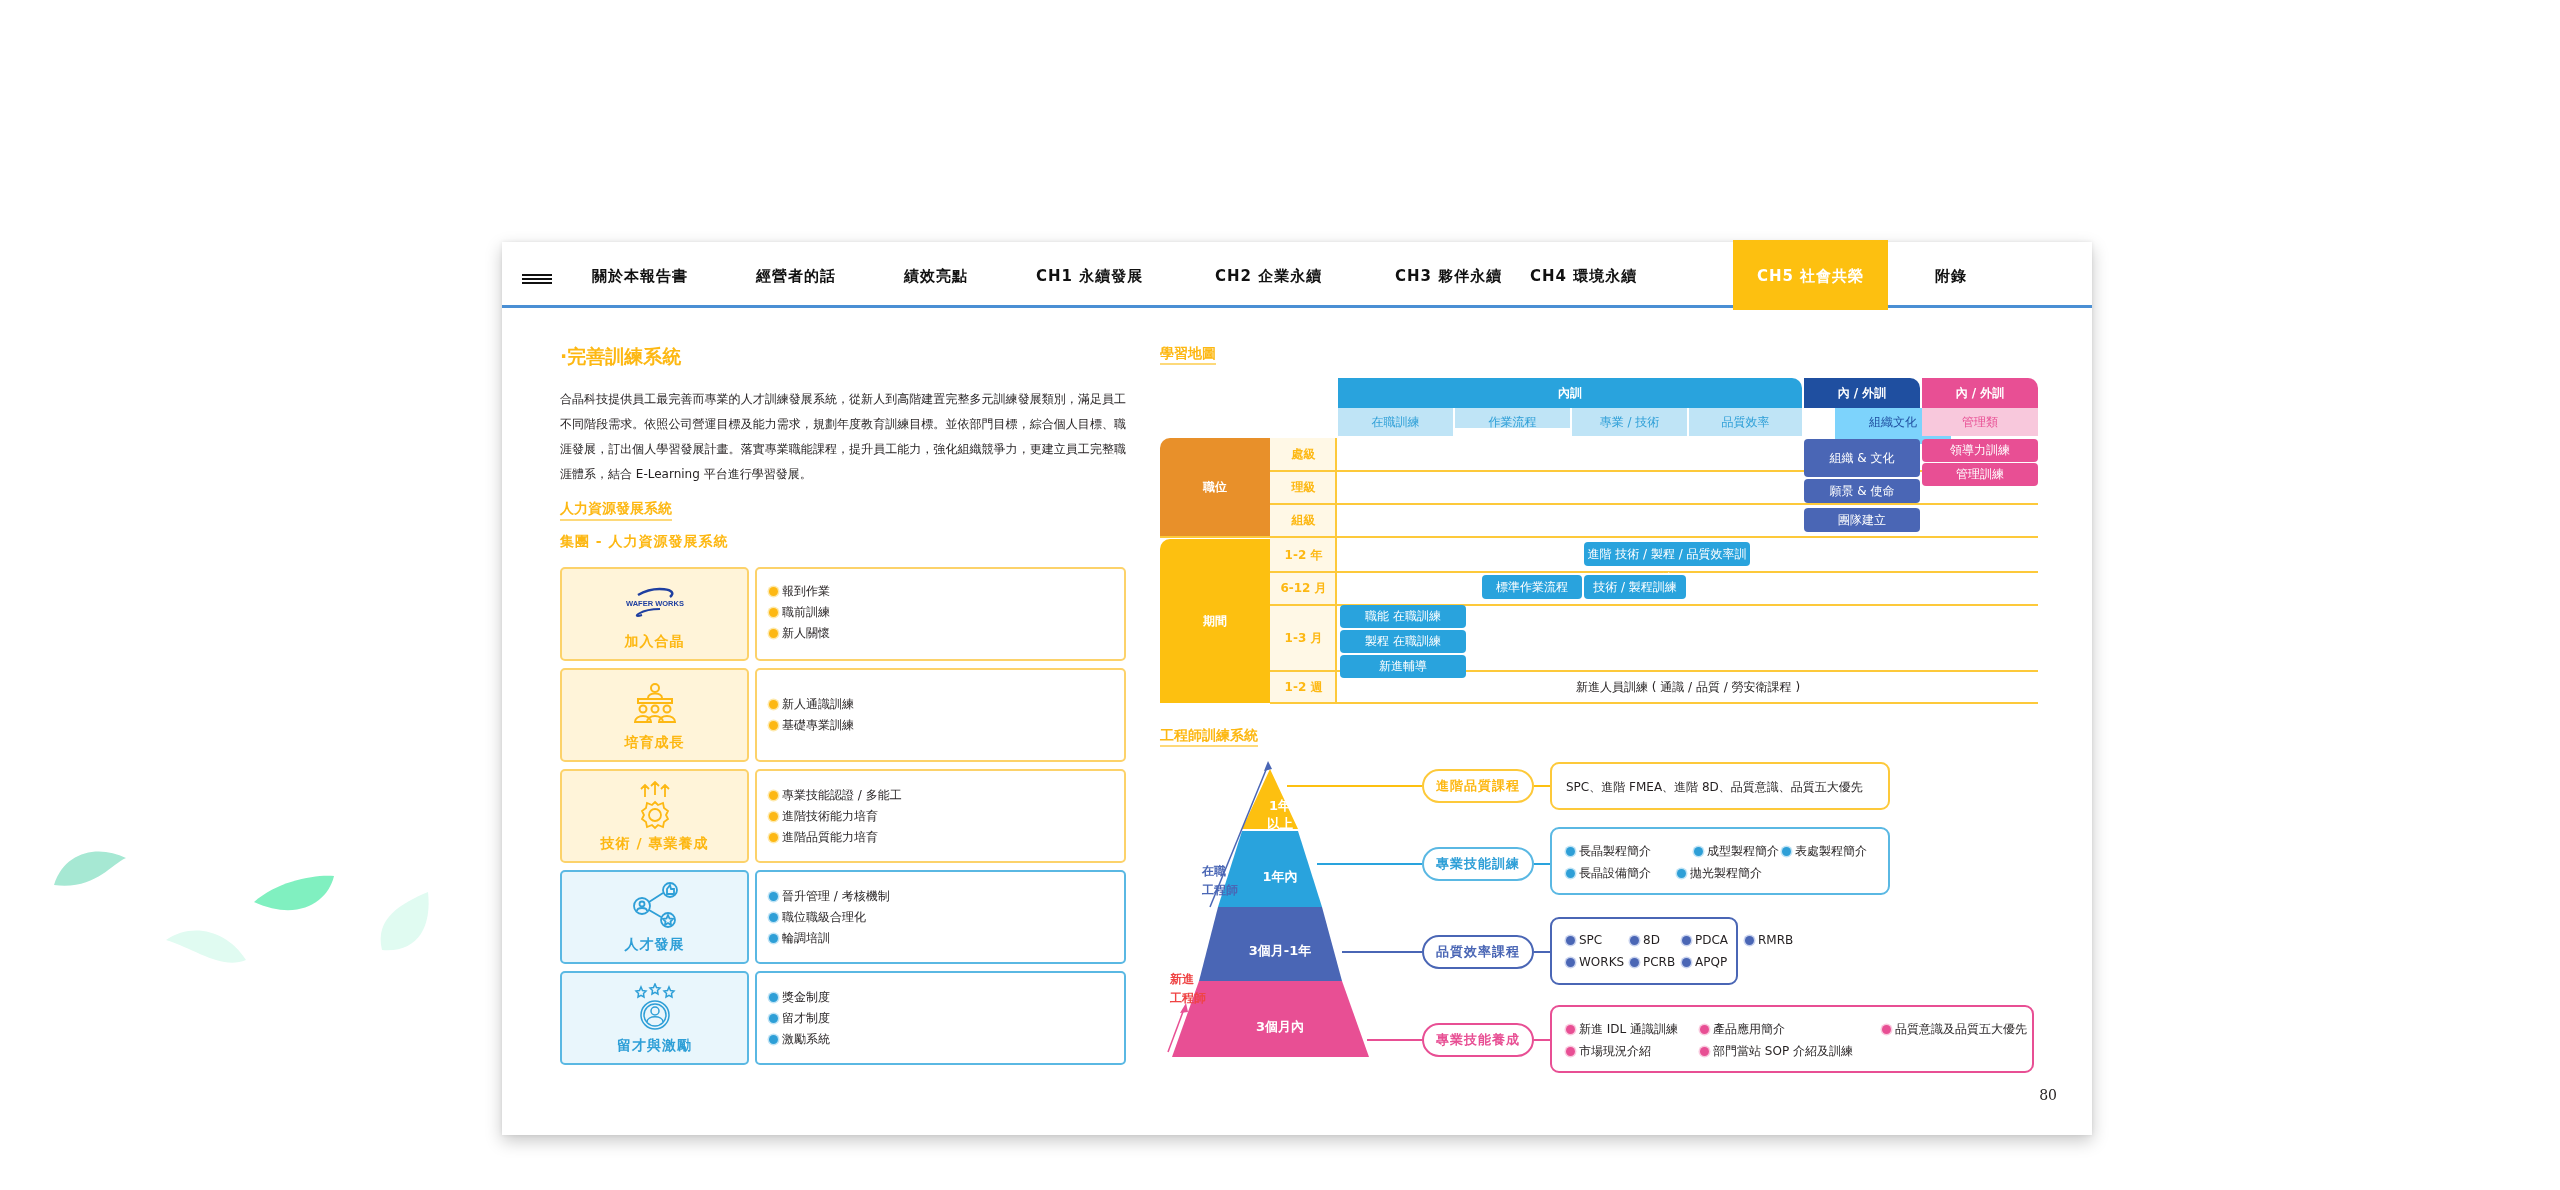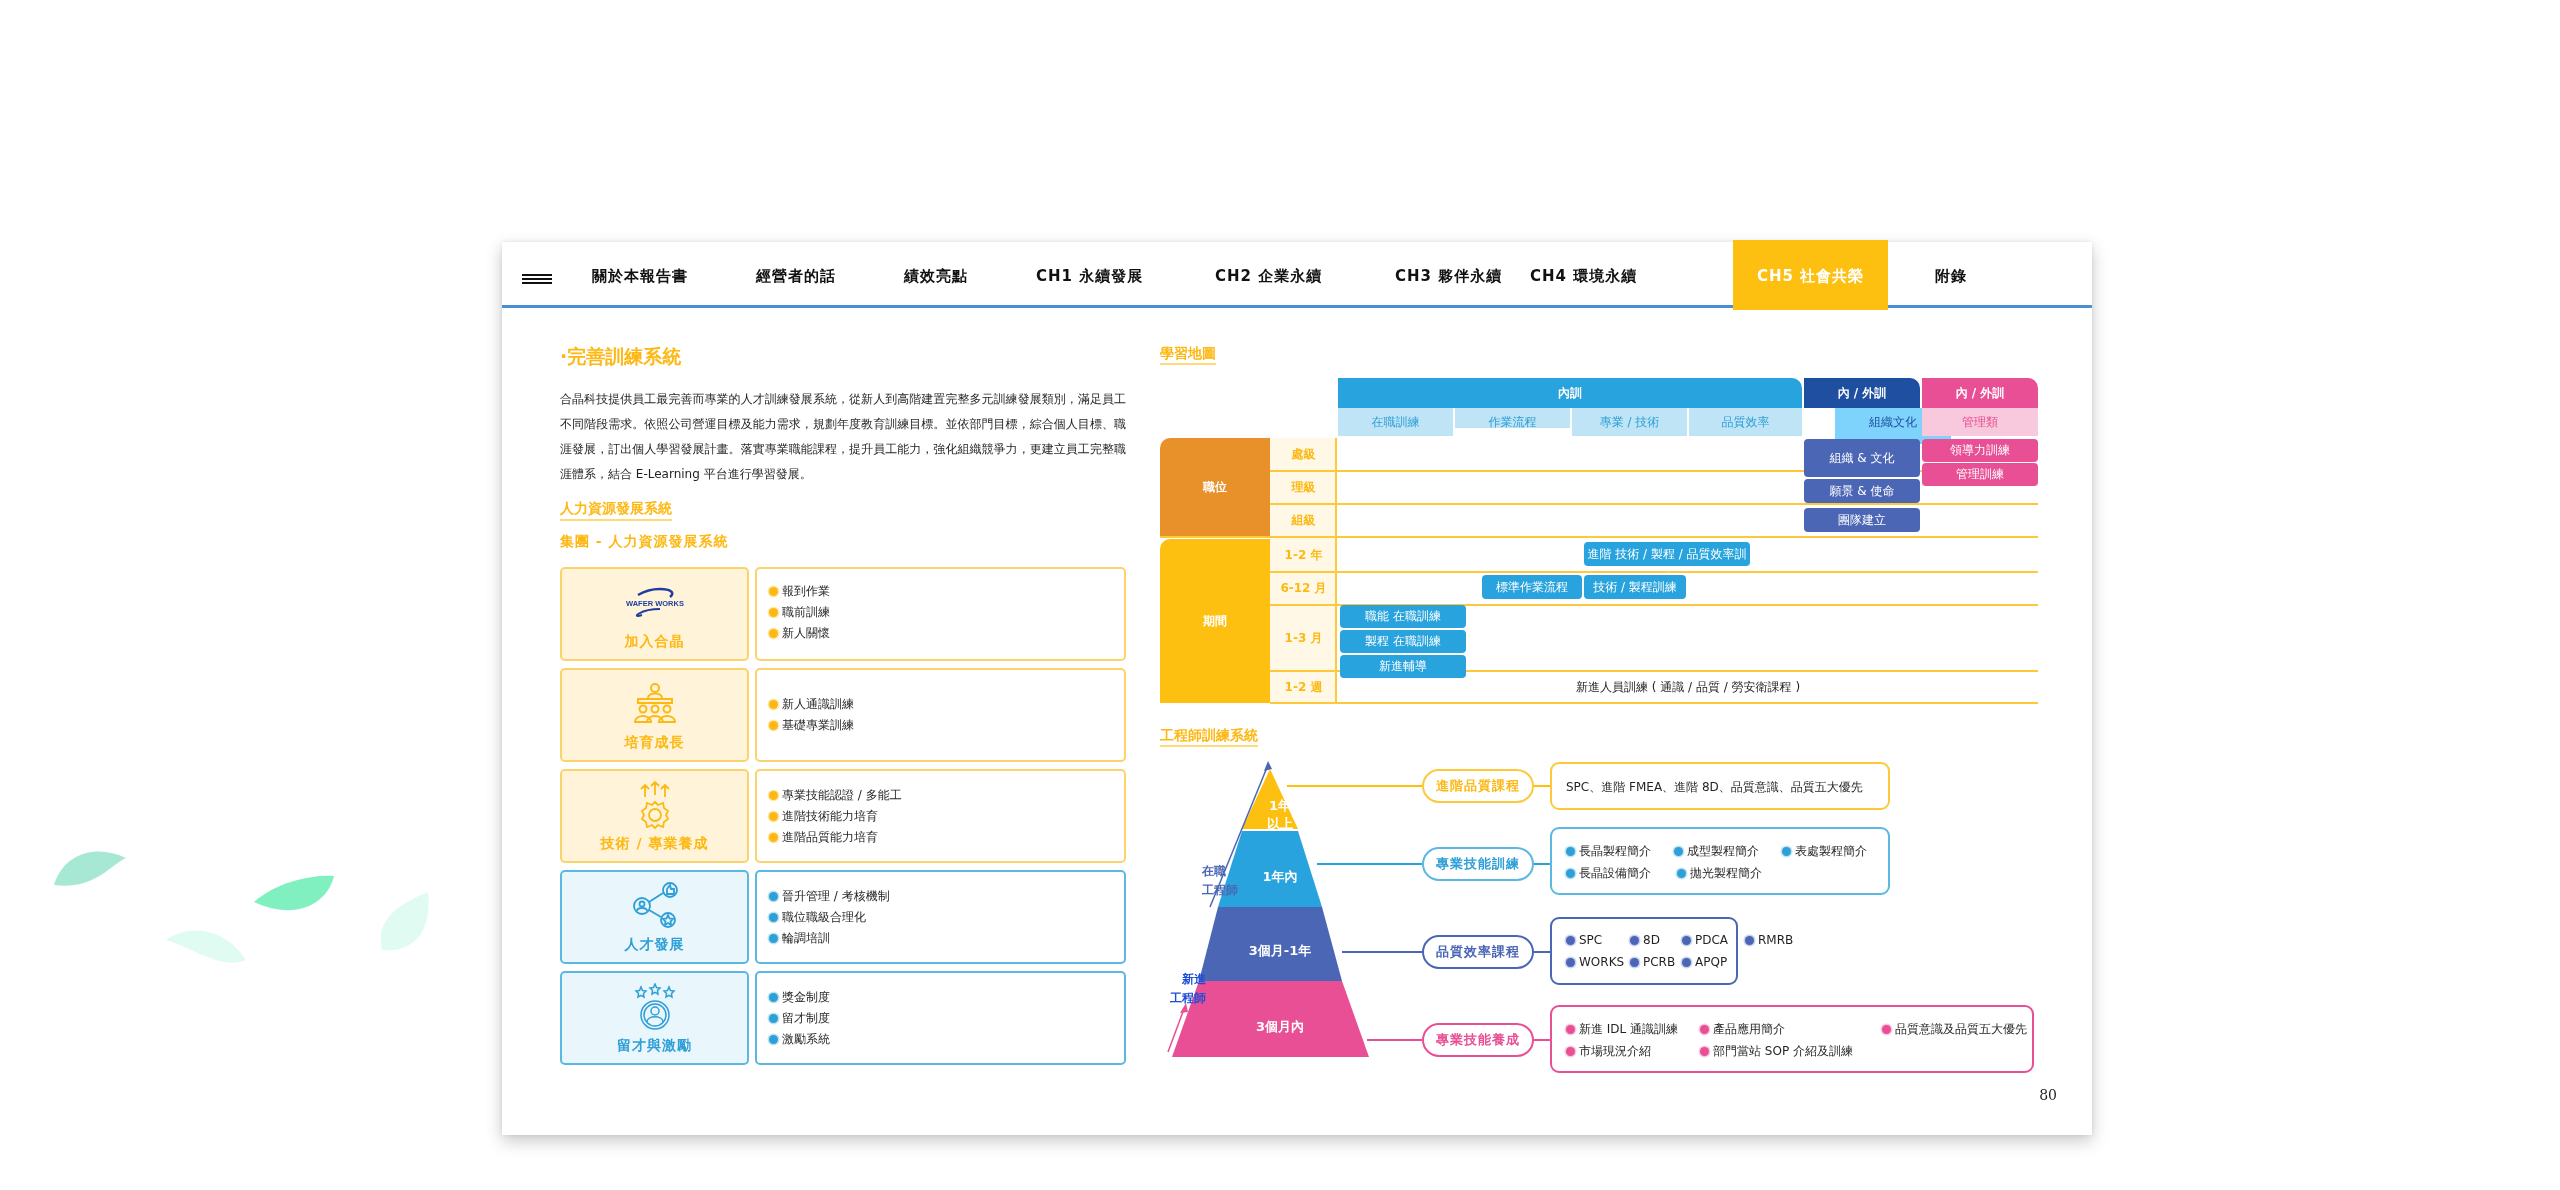--- a/index.html
+++ b/index.html
@@ -303,21 +303,21 @@
     <polygon points="106,4 102,14 110,12" fill="#4a66b5"></polygon>
     <line x1="6" y1="295" x2="22" y2="252" stroke="#e84f94" stroke-width="1.5"></line>
     <polygon points="24,246 18,256 26,255" fill="#e84f94"></polygon>
   </svg>
   <div style="position:absolute;left:763px;top:555px;width:30px;text-align:center;color:#fff;font-size:13px;font-weight:bold;line-height:18px"><span>1年</span><br><span>以上</span></div>
   <div style="position:absolute;left:740px;top:626px;width:76px;text-align:center;color:#fff;font-size:13px;font-weight:bold">1年內</div>
   <div style="position:absolute;left:725px;top:700px;width:106px;text-align:center;color:#fff;font-size:13px;font-weight:bold">3個月-1年</div>
   <div style="position:absolute;left:710px;top:776px;width:136px;text-align:center;color:#fff;font-size:13px;font-weight:bold">3個月內</div>
 
   <div style="position:absolute;left:700px;top:620px;font-size:12px;color:#4a66b5;text-align:left;line-height:19px;font-weight:bold"><span>在職</span><br><span>工程師</span></div>
-  <div style="position:absolute;left:668px;top:728px;font-size:12px;color:#1d4ed8;text-align:right;line-height:19px;font-weight:bold"><span>新進</span><br><span>工程師</span></div>
+  <div style="position:absolute;left:668px;top:728px;font-size:12px;color:#ef4444;text-align:left;line-height:19px;font-weight:bold"><span>新進</span><br><span>工程師</span></div>
 
   <div class="conn" style="left:785px;top:543px;width:135px;background:#fdc010"></div>
   <div class="conn" style="left:815px;top:621px;width:105px;background:#29a3dd"></div>
   <div class="conn" style="left:840px;top:709px;width:80px;background:#4a66b5"></div>
   <div class="conn" style="left:865px;top:797px;width:55px;background:#e84f94"></div>
   <div class="conn" style="left:1032px;top:543px;width:16px;background:#fdc010"></div>
   <div class="conn" style="left:1032px;top:621px;width:16px;background:#29a3dd"></div>
   <div class="conn" style="left:1032px;top:709px;width:16px;background:#4a66b5"></div>
   <div class="conn" style="left:1032px;top:797px;width:16px;background:#e84f94"></div>
 
@@ -328,21 +328,21 @@
 
   <div class="cbox" style="left:1048px;top:520px;width:340px;height:48px;border-color:#fdc93a">
     <div class="li" style="left:14px;top:15px">SPC、進階 FMEA、進階 8D、品質意識、品質五大優先</div>
   </div>
 
   <div class="cbox" style="left:1048px;top:585px;width:340px;height:68px;border-color:#5ab8e3">
     <div class="li" style="left:14px;top:14px">
         <span class="dot b"></span>
         <span>長晶製程簡介</span>
       </div>
-    <div class="li" style="left:122px;top:14px">
+    <div class="li" style="left:142px;top:14px">
         <span class="dot b"></span>
         <span>成型製程簡介</span>
       </div>
     <div class="li" style="left:230px;top:14px">
         <span class="dot b"></span>
         <span>表處製程簡介</span>
       </div>
     <div class="li" style="left:14px;top:36px">
         <span class="dot b"></span>
         <span>長晶設備簡介</span>

